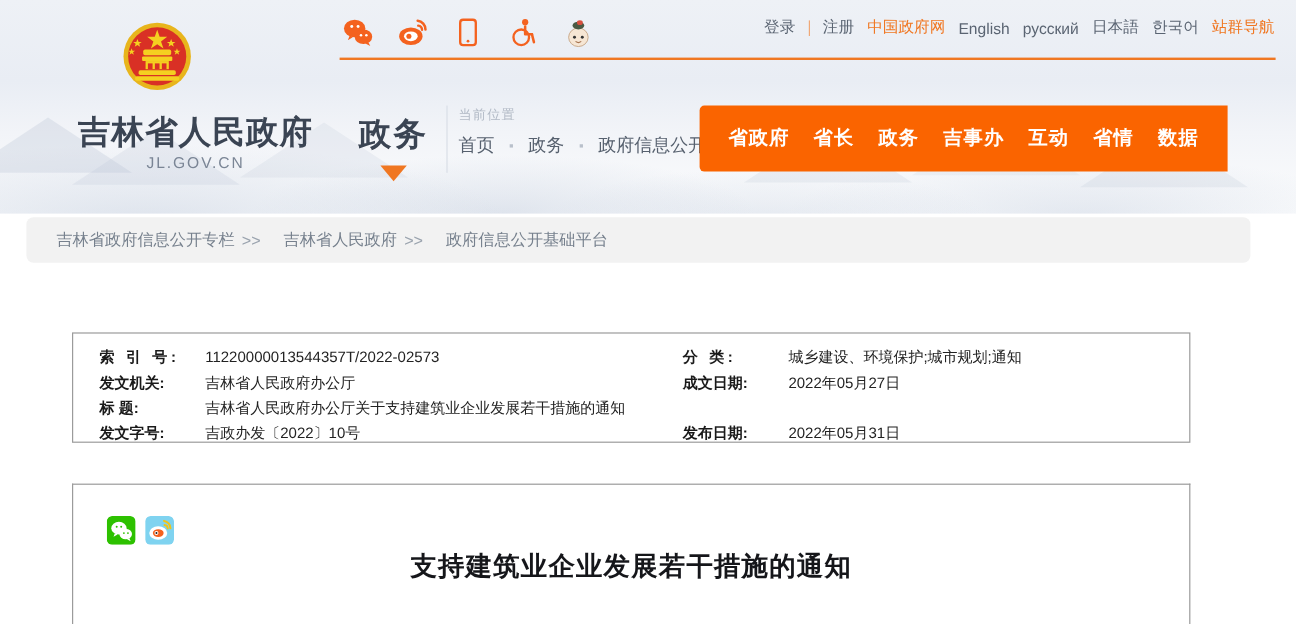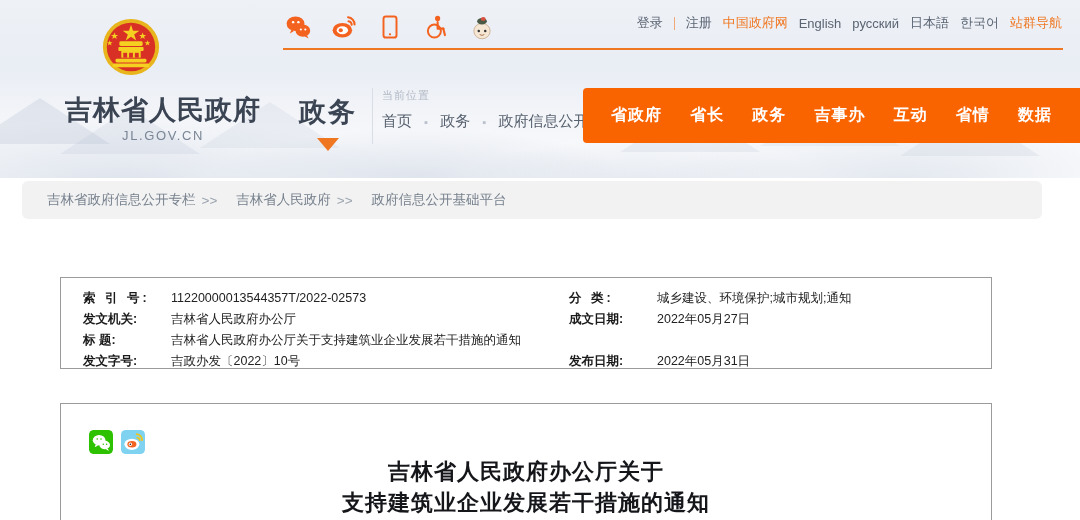--- a/index.html
+++ b/index.html
@@ -86,21 +86,21 @@
   .vdiv { position:absolute; left:372px; top:88px; width:1px; height:56px; background:#d9dee6; }
 
   .crumbs-wrap { position:absolute; left:382px; top:88px; }
   .crumbs-label { font-size:11px; color:#b2bac6; letter-spacing:1px; }
   .crumbs { margin-top:9px; font-size:15px; color:#56606e; white-space:nowrap; }
   .crumbs .c-item { color:#56606e; text-decoration:none;margin-top:12px; }
   .crumbs .c-dot { display:inline-block; margin:0 8px; color:#b9c0cb; font-size:11px; vertical-align:middle; }
 
   
   .navbar {
-    position:absolute; left:583px; top:88px; width:497px; height:55px;
+    position:absolute; left:583px; top:88px; width:440px; height:55px;
     background:#fa6400; border-radius:4px 0 0 4px;
     display:flex; align-items:center; justify-content:space-around;
     padding: 0 14px;
   }
   .navbar .nav-item {
     color:#ffffff; font-size:16px; font-weight:bold; letter-spacing:1px;
     text-decoration:none; white-space:nowrap;
   }
 
   
@@ -354,18 +354,17 @@
           <ellipse cx="14.5" cy="19" rx="6" ry="4.4" fill="#f4621f"></ellipse>
           <circle cx="12.5" cy="19" r="2.2" fill="#fff"></circle>
           <circle cx="12.5" cy="19" r="1.1" fill="#1a1a1a"></circle>
           <path d="M21 5.5 a8 8 0 0 1 7 8" stroke="#f0c419" stroke-width="2.4" fill="none" stroke-linecap="round"></path>
           <path d="M21.5 10 a4 4 0 0 1 3.5 3.8" stroke="#f0c419" stroke-width="2.2" fill="none" stroke-linecap="round"></path>
         </svg>
       </span>
     </div>
 
     <div class="doc-title">
-      <div>吉林省人民政府办公厅关于</div>
       <div>支持建筑业企业发展若干措施的通知</div>
     </div>
   </div>
 
 </div>
 
 </body></html>

